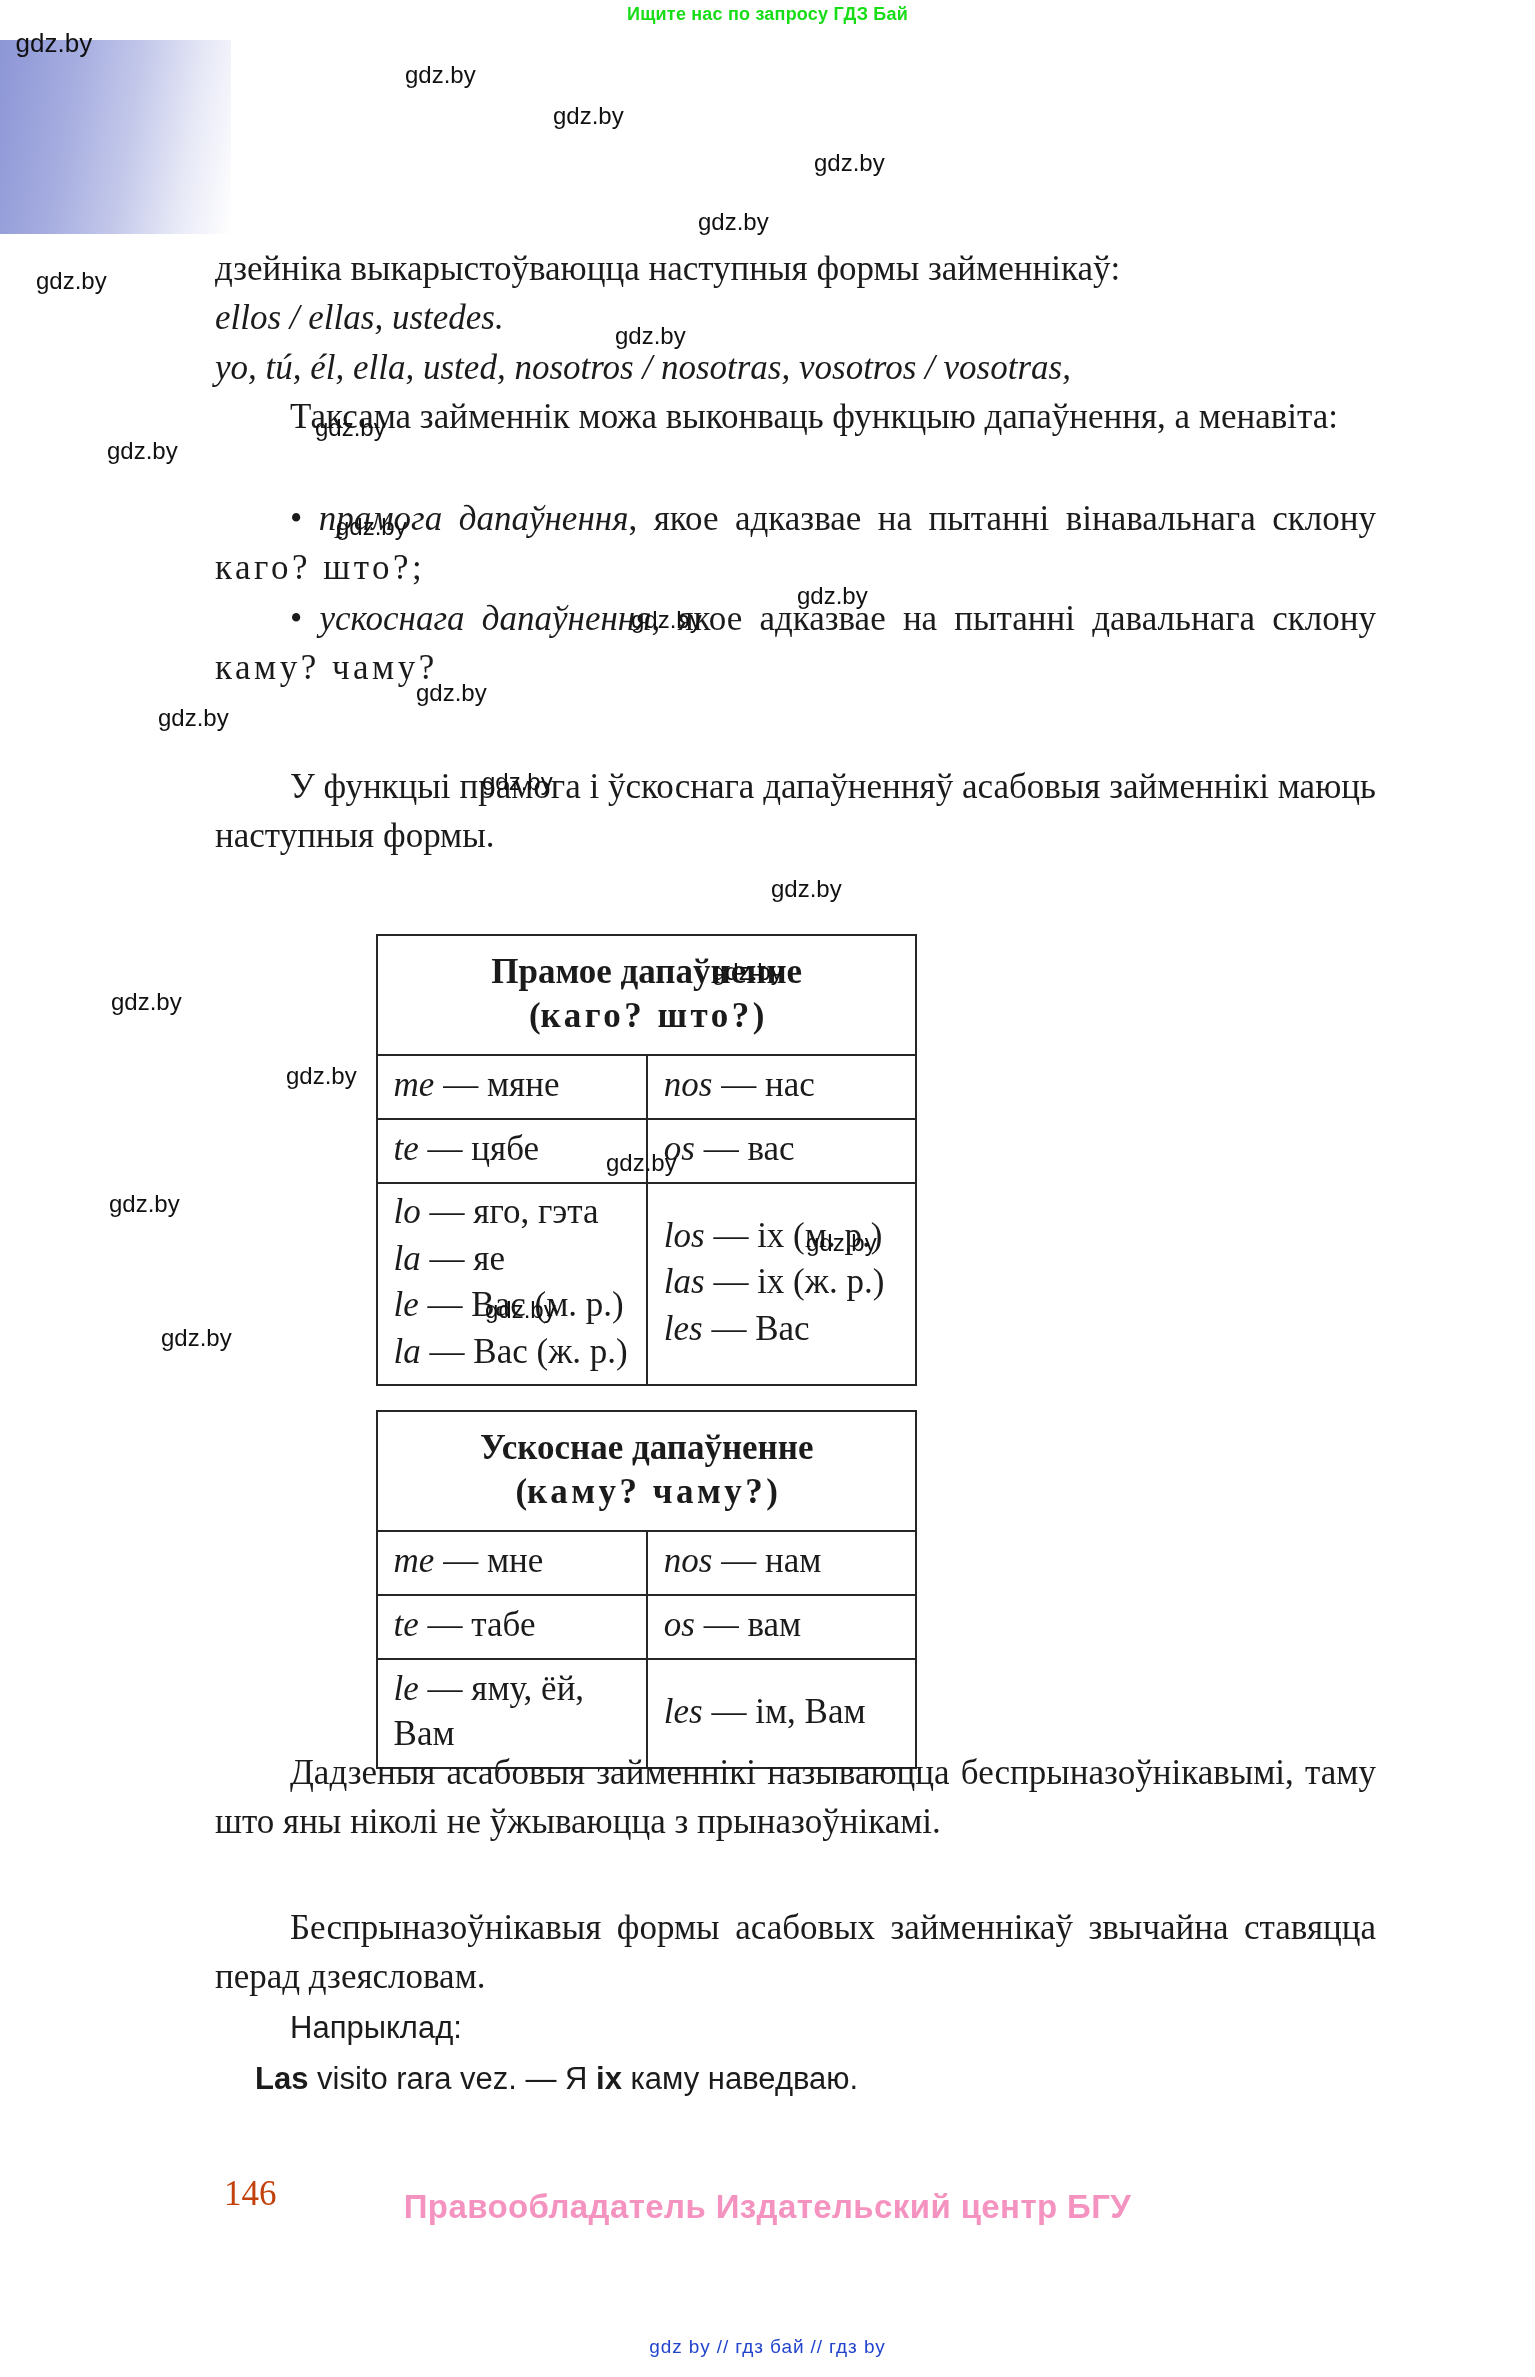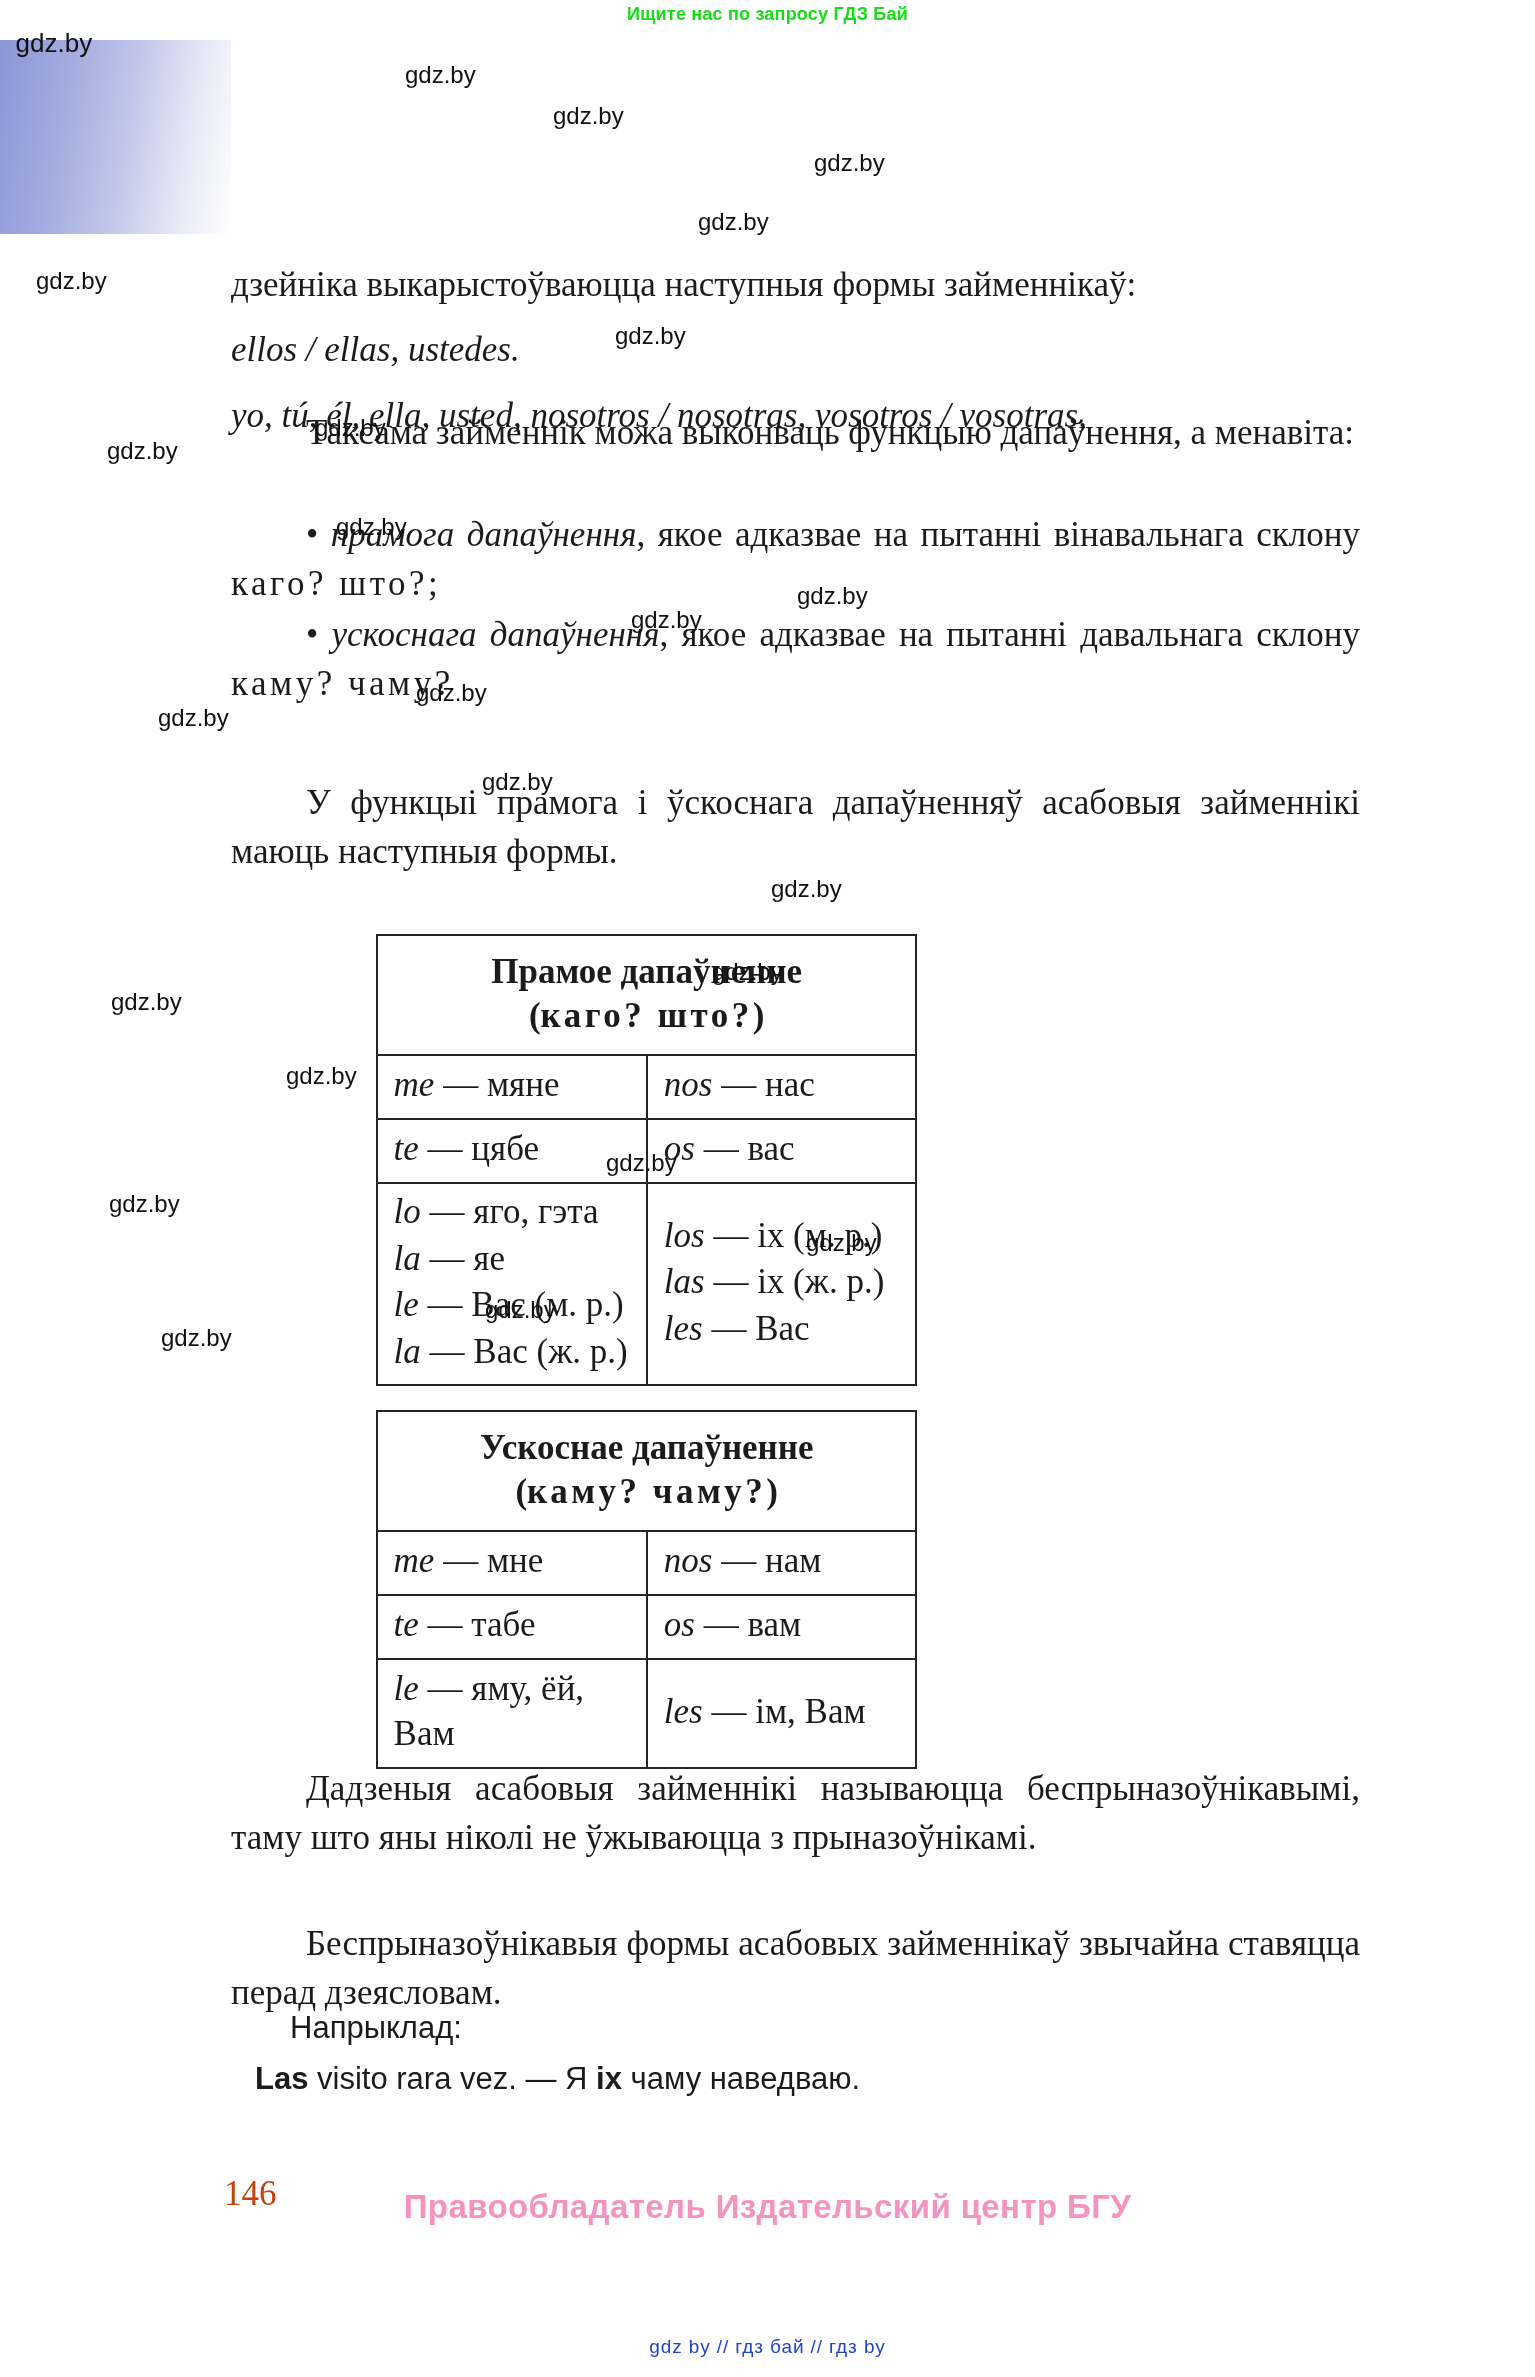--- a/index.html
+++ b/index.html
@@ -48,21 +48,21 @@
     top: 0;
     width: 1535px;
     height: 2377px;
   }
   .col {
     position: absolute;
     left: 215px;
     width: 1161px;
   }
   p.body {
-    margin: 16px;
+    margin: 0;
     font-size: 35px;
     line-height: 1.41;
     text-align: justify;
     text-justify: inter-word;
     hyphens: manual;
   }
   p.body.noindent { text-indent: 0; }
   p.body.indent   { text-indent: 75px; }
   .it { font-style: italic; }
   .sp { letter-spacing: 3.5px; }
@@ -269,21 +269,21 @@
   <div class="col" style="top:1748px;">
     <p class="body indent">Дадзеныя асабовыя займеннікі называюцца беспрыназоўнікавымі, таму што яны ніколі не ўжываюцца з прыназоўнікамі.</p>
   </div>
 
   <div class="col" style="top:1903px;">
     <p class="body indent">Беспрыназоўнікавыя формы асабовых займеннікаў звычайна ставяцца перад дзеясловам.</p>
   </div>
 
   <div class="col sans-block" style="top:2008px;">
     <div style="margin-left:75px;">Напрыклад:</div>
-    <div style="margin-left:40px; margin-top:10.4px;"><span class="b">Las</span><span> visito rara vez. — Я </span><span class="b">ix</span><span> чаму наведваю.</span></div>
+    <div style="margin-left:40px; margin-top:10.4px;"><span class="b">Las</span><span> visito rara vez. — Я </span><span class="b">ix</span><span> каму наведваю.</span></div>
   </div>
 
   <div class="page-number">146</div>
   <div class="rights">Правообладатель Издательский центр БГУ</div>
   <div class="site-footer">gdz by  //  гдз бай  //  гдз by</div>
 
   <div id="watermark-layer">
       <div class="wm" style="left: 15.6px; top: 28px; font-size: 26px;">gdz.by</div>
       <div class="wm" style="left: 405px; top: 61px; font-size: 24px;">gdz.by</div>
       <div class="wm" style="left: 553px; top: 102px; font-size: 24px;">gdz.by</div>

